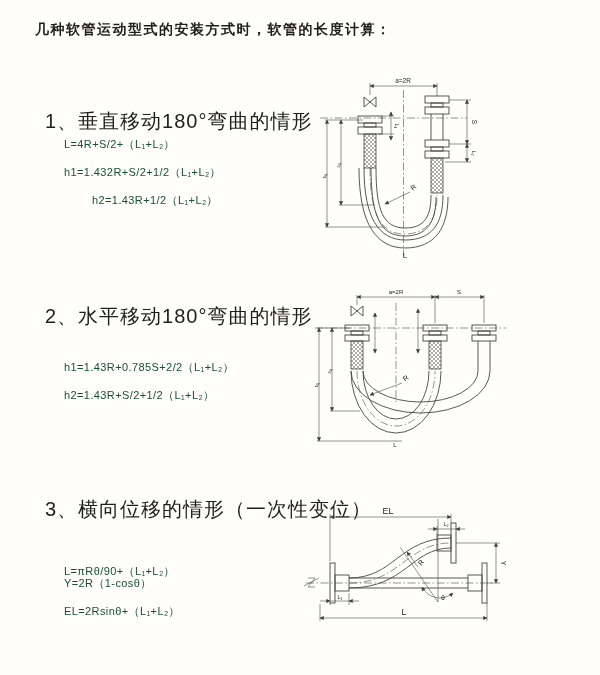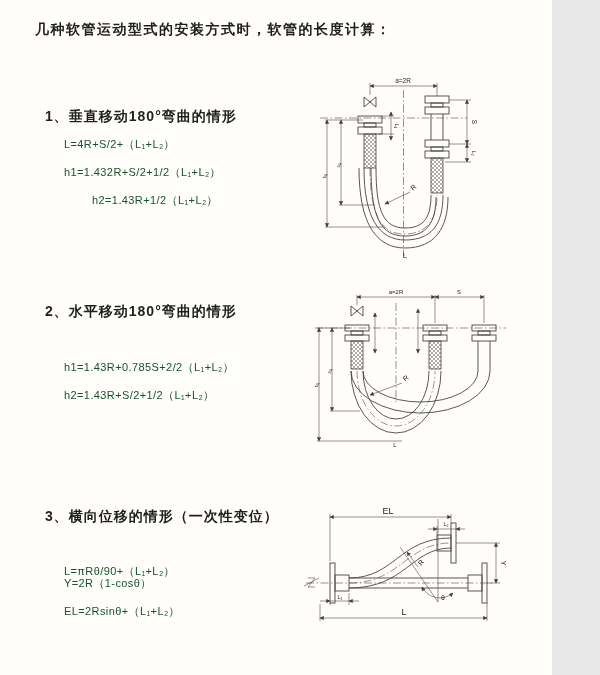--- a/index.html
+++ b/index.html
@@ -1,23 +1,23 @@
 <!DOCTYPE html>
 <html><head>
 <meta charset="utf-8">
 <style>
   html,body{margin:0;padding:0;background:#e8e8e8;}
   #page{
-    position:relative;width:552px;height:675px;background:#fffefb;
+    position:relative;width:600px;height:675px;background:#fffefb;
     font-family:"Liberation Sans","DejaVu Sans",sans-serif;color:#1f1f1f;
     overflow:hidden;
   }
   .abs{position:absolute;}
   .doc-title{font-size:14px;font-weight:bold;letter-spacing:1.5px;}
-  .sec-heading{font-size:14px;font-weight:bold;letter-spacing:1px;}
+  .sec-heading{font-size:20px;font-weight:normal;letter-spacing:1px;}
   .formula{font-size:11px;letter-spacing:0.4px;color:#14532d;}
   svg{position:absolute;overflow:visible;}
   svg text{font-family:"Liberation Sans","DejaVu Sans",sans-serif;fill:#1f1f1f;}
   .dline{stroke:#454545;stroke-width:0.9;fill:none;}
   .dim{stroke:#4a4a4a;stroke-width:0.6;fill:none;}
   .cl{stroke:#4a4a4a;stroke-width:0.6;fill:none;stroke-dasharray:8 2.5 1.5 2.5;}
   .braid{stroke:#454545;stroke-width:0.8;}
 </style>
 </head>
 <body>
@@ -28,21 +28,21 @@
 
   <div class="abs sec-heading" style="left:45px;top:108px;">1、垂直移动180°弯曲的情形</div>
   <div class="abs formula" style="left:64px;top:137px;">L=4R+S/2+（L₁+L₂）</div>
   <div class="abs formula" style="left:64px;top:165px;">h1=1.432R+S/2+1/2（L₁+L₂）</div>
   <div class="abs formula" style="left:64px;top:193px;padding-left:28px;">h2=1.43R+1/2（L₁+L₂）</div>
 
   <div class="abs sec-heading" style="left:45px;top:303px;">2、水平移动180°弯曲的情形</div>
   <div class="abs formula" style="left:64px;top:360px;">h1=1.43R+0.785S+2/2（L₁+L₂）</div>
   <div class="abs formula" style="left:64px;top:388px;">h2=1.43R+S/2+1/2（L₁+L₂）</div>
 
-  <div class="abs sec-heading" style="left:45px;top:508px;">3、横向位移的情形（一次性变位）</div>
+  <div class="abs sec-heading" style="left:45px;top:496px;">3、横向位移的情形（一次性变位）</div>
   <div class="abs formula" style="left:64px;top:548px;margin-top:16px;">L=πRθ/90+（L₁+L₂）</div>
   <div class="abs formula" style="left:64px;top:576px;text-align:center;">Y=2R（1-cosθ）</div>
   <div class="abs formula" style="left:64px;top:604px;">EL=2Rsinθ+（L₁+L₂）</div>
 
   <svg style="left:315px;top:70px;" width="195" height="192" viewBox="0 0 195 192">
     <defs>
       <marker id="ar" viewBox="0 0 10 10" refX="9" refY="5" markerWidth="9" markerHeight="7" orient="auto-start-reverse">
         <path d="M0,0 L10,5 L0,10 z" fill="#3f3f3f"></path>
       </marker>
       <pattern id="br1" patternUnits="userSpaceOnUse" width="4" height="4">

